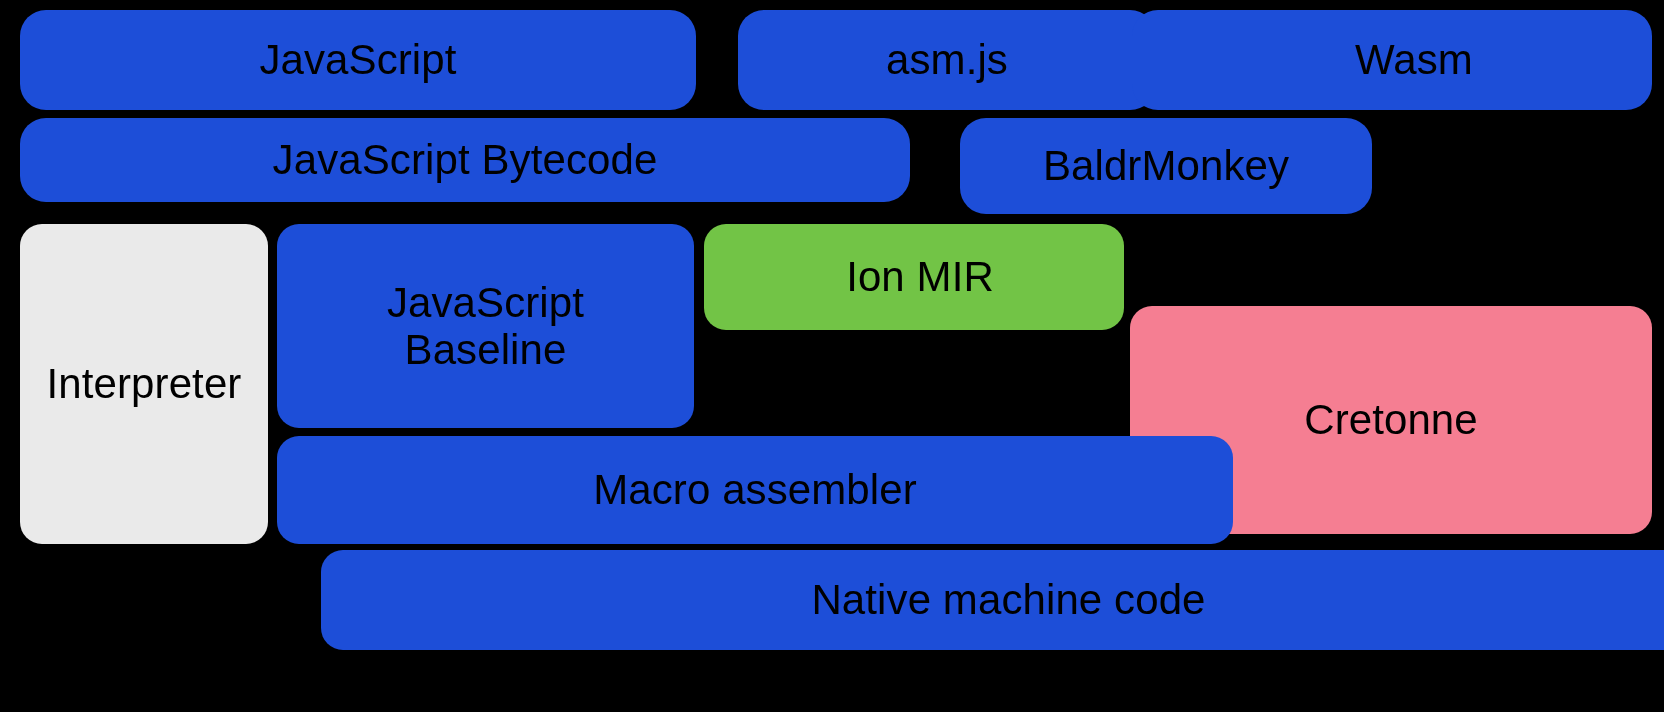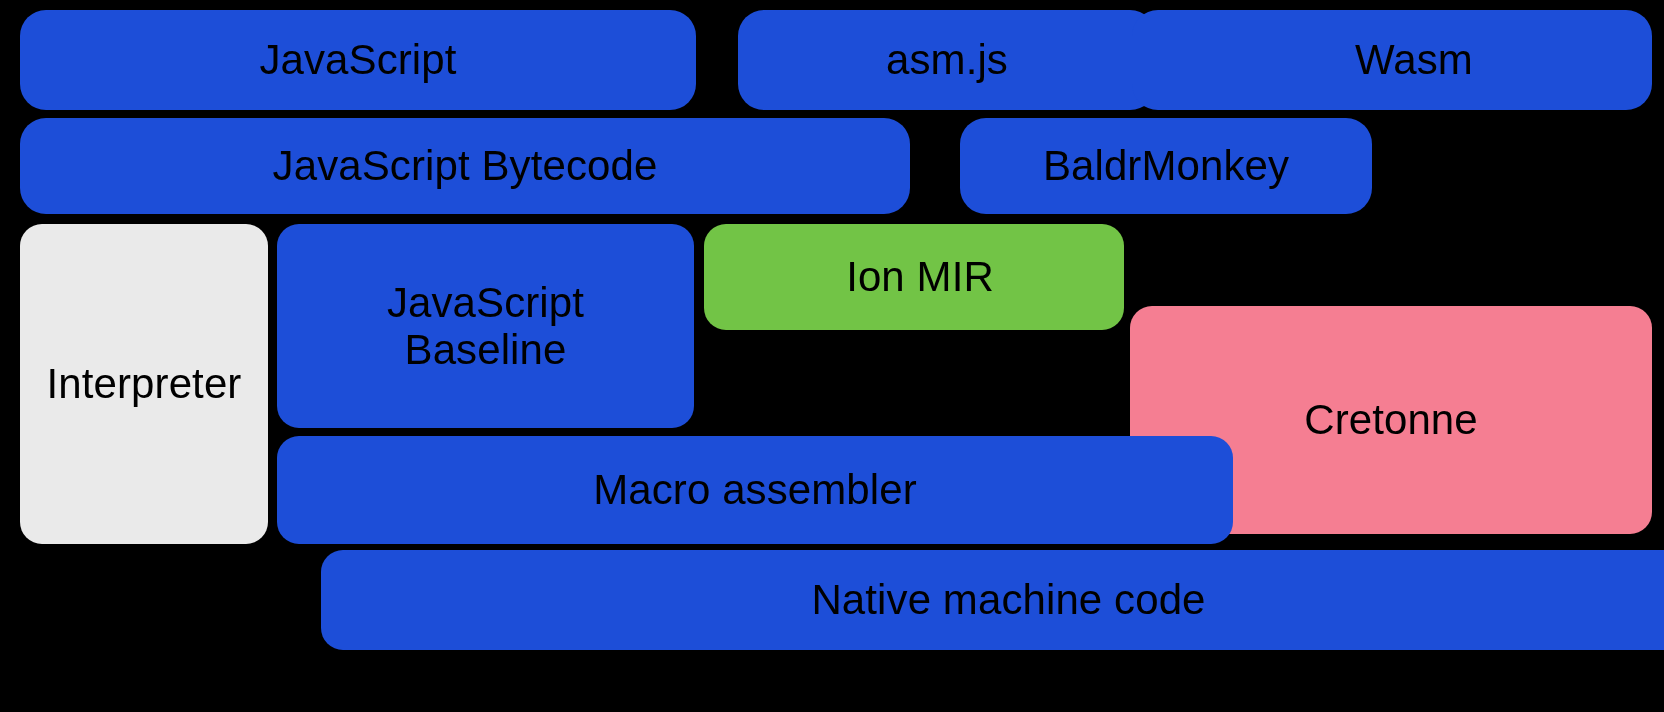--- a/index.html
+++ b/index.html
@@ -41,21 +41,21 @@
 <body>
 
 <div id="stage">
 
   <div class="node fill-white" style="left:20px; top:10px; width:676px; height:100px;">JavaScript</div>
 
   <div class="node fill-white" style="left:726px; top:10px; width:418px; height:100px;margin-left:12px;">asm.js</div>
 
   <div class="node fill-white" style="left:1132px; top:10px; width:520px; height:100px;padding-left:44px;">Wasm</div>
 
-  <div class="node fill-white" style="left:20px; top:118px; width:890px; height:96px;">JavaScript Bytecode</div>
+  <div class="node fill-white" style="left:20px; top:118px; width:890px; height:84px;">JavaScript Bytecode</div>
 
   <div class="node fill-white" style="left:920px; top:118px; width:412px; height:96px;margin-left:40px;">BaldrMonkey</div>
 
   <div class="node fill-gray small-radius" style="left:20px; top:224px; width:248px; height:320px;">Interpreter</div>
 
   <div class="node fill-white small-radius" style="left:277px; top:224px; width:417px; height:204px;">JavaScript
 Baseline</div>
 
   <div class="node fill-green small-radius" style="left:704px; top:224px; width:420px; height:106px;">Ion MIR</div>
 

